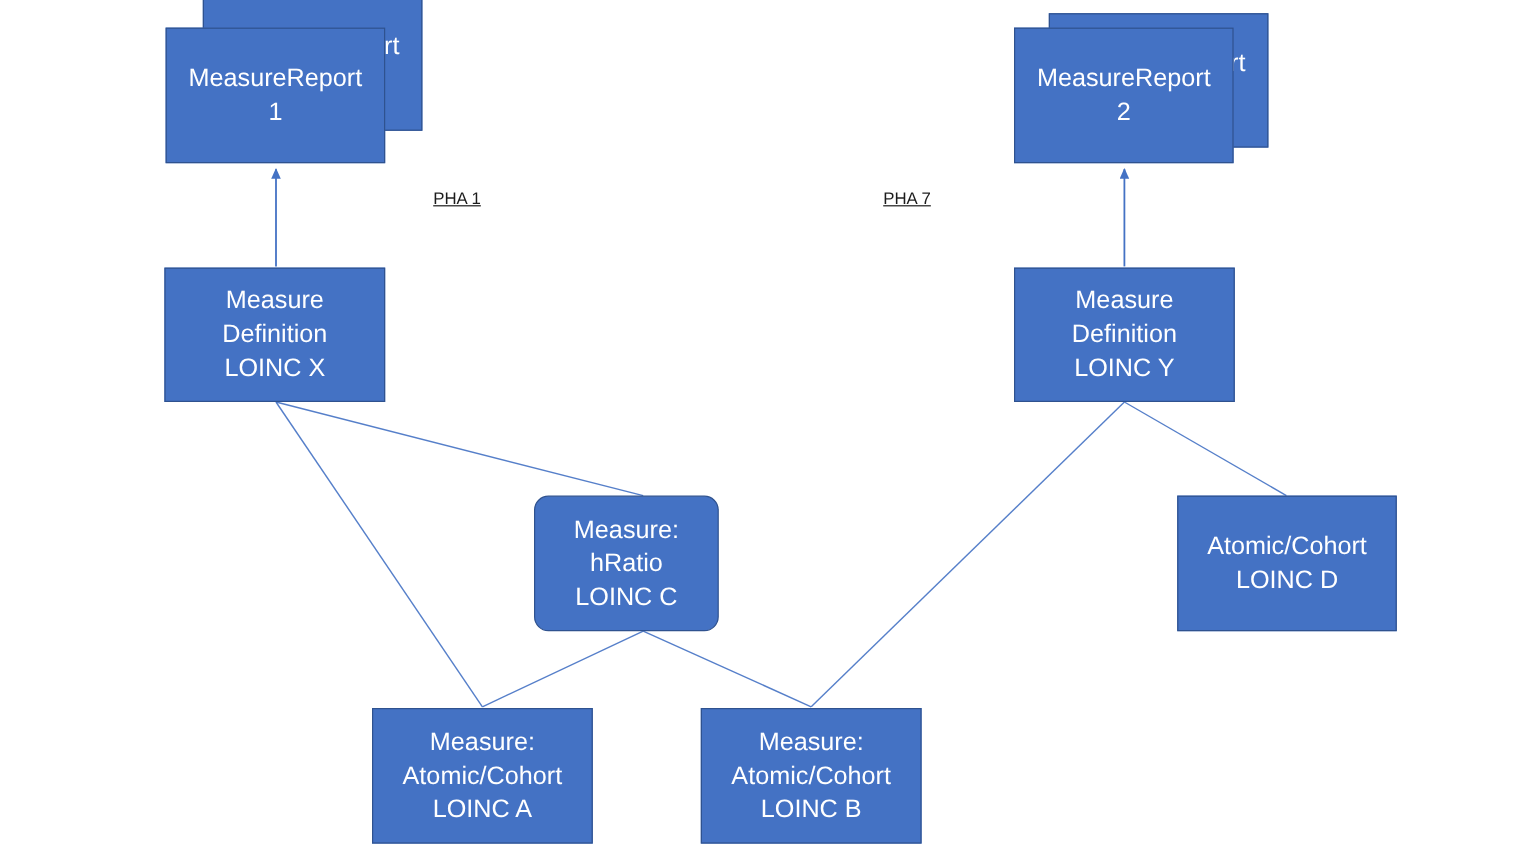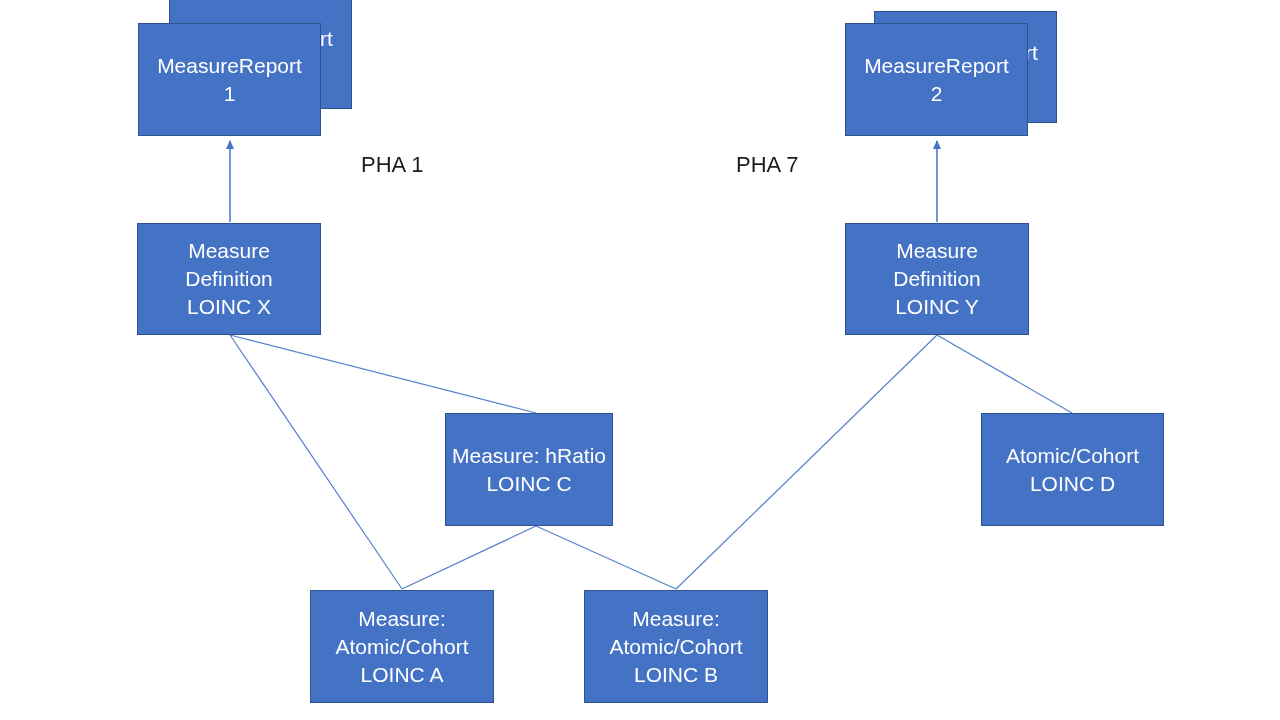--- a/index.html
+++ b/index.html
@@ -28,21 +28,21 @@
     color:var(--node-text);
     display:flex;flex-direction:column;justify-content:center;align-items:center;
     text-align:center;
     font-size:21px;line-height:28px;
   }
   .node.back{z-index:1;}
   .node.front{z-index:2;}
   .pha-label{
     position:absolute;z-index:2;
     color:var(--label-text);
-    font-size:22px;line-height:28px;
+    font-size:14px;line-height:28px;text-decoration:underline;
   }
 </style>
 </head>
 <body>
 
 <div id="canvas">
 
   <svg id="wires" viewBox="0 0 1280 720">
     <defs>
       <marker id="arrowhead" markerUnits="userSpaceOnUse" markerWidth="10" markerHeight="9" refX="8" refY="4" orient="auto">
@@ -84,21 +84,21 @@
     <span>Measure</span>
     <span>Definition</span>
     <span>LOINC X</span>
   </div>
   <div class="node front" style="left:845px;top:223px;width:184px;height:112px;">
     <span>Measure</span>
     <span>Definition</span>
     <span>LOINC Y</span>
   </div>
 
-  <div class="node front" style="left:445px;top:413px;width:168px;height:113px;">
+  <div class="node front" style="left:445px;top:413px;width:154px;height:113px;border-radius:12px;">
     <span>Measure: hRatio</span>
     <span>LOINC C</span>
   </div>
   <div class="node front" style="left:981px;top:413px;width:183px;height:113px;">
     <span>Atomic/Cohort</span>
     <span>LOINC D</span>
   </div>
 
   <div class="node front" style="left:310px;top:590px;width:184px;height:113px;">
     <span>Measure:</span>

